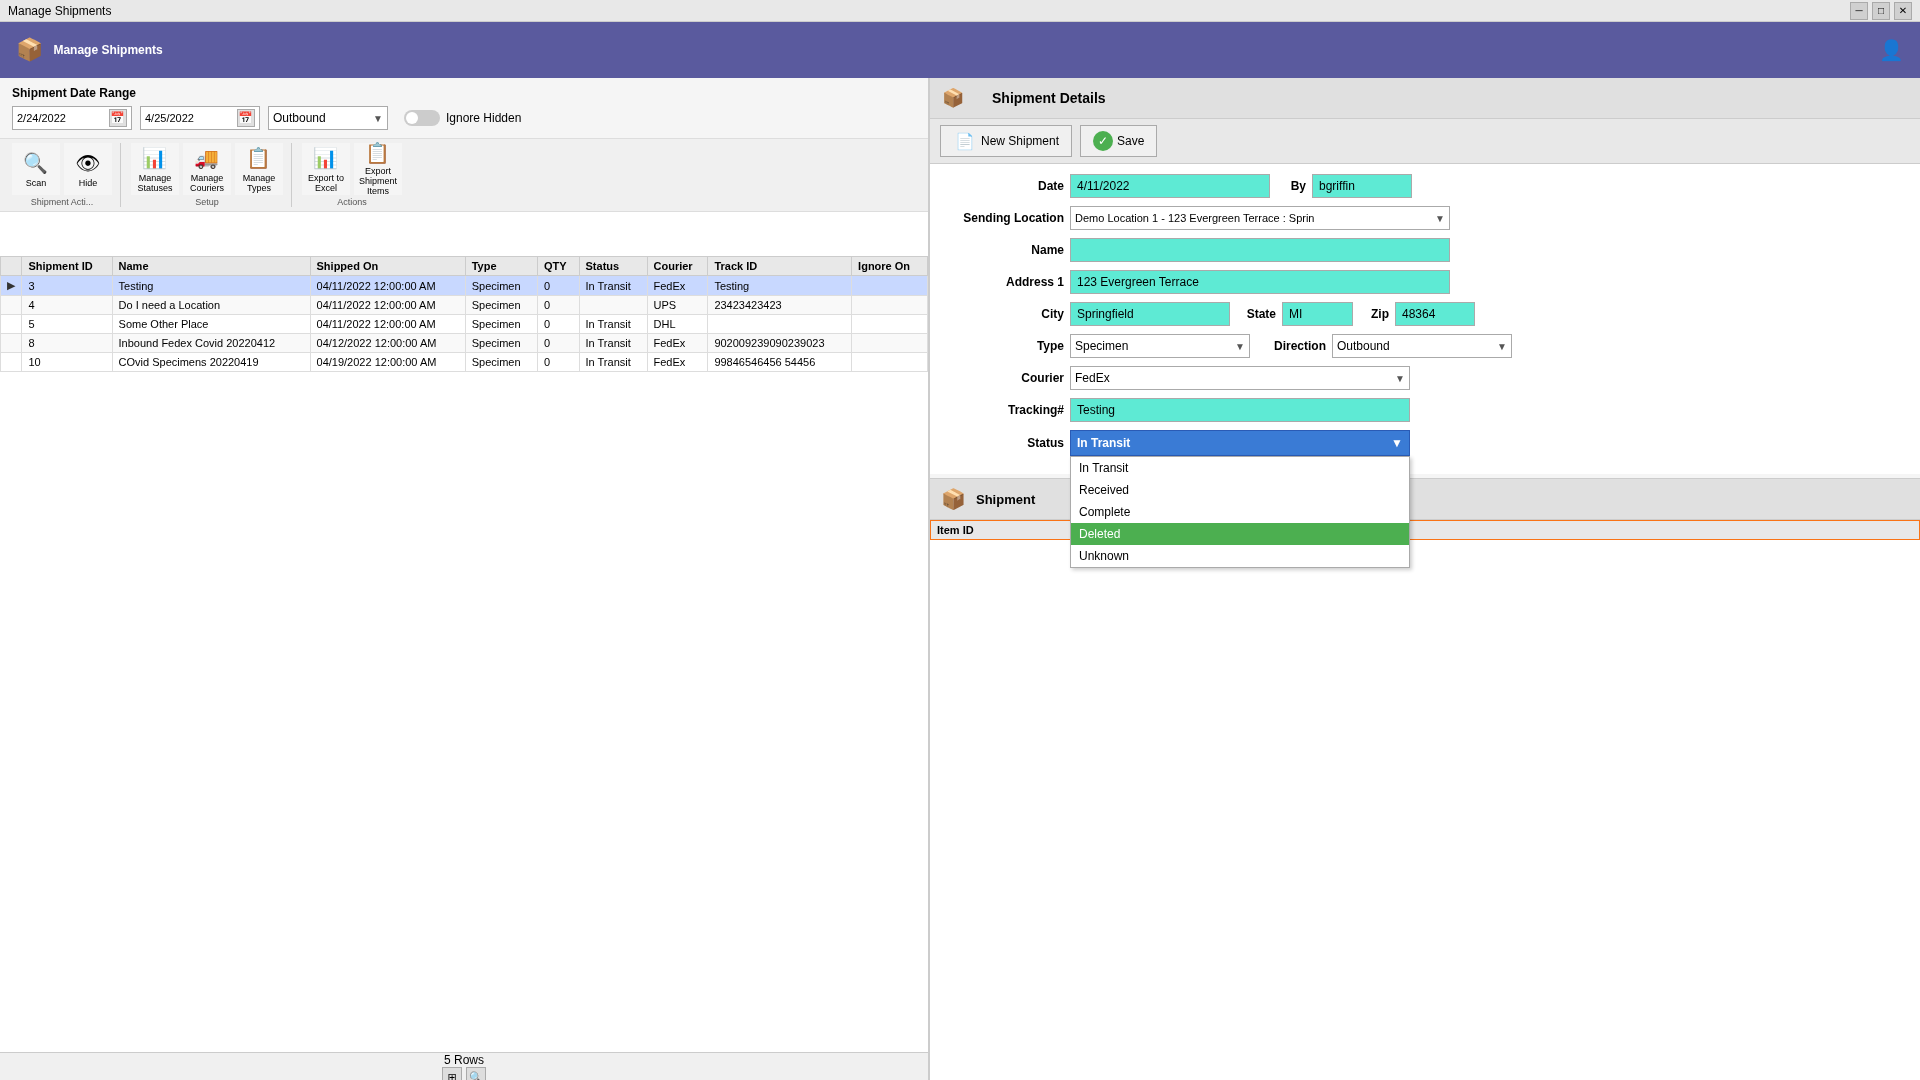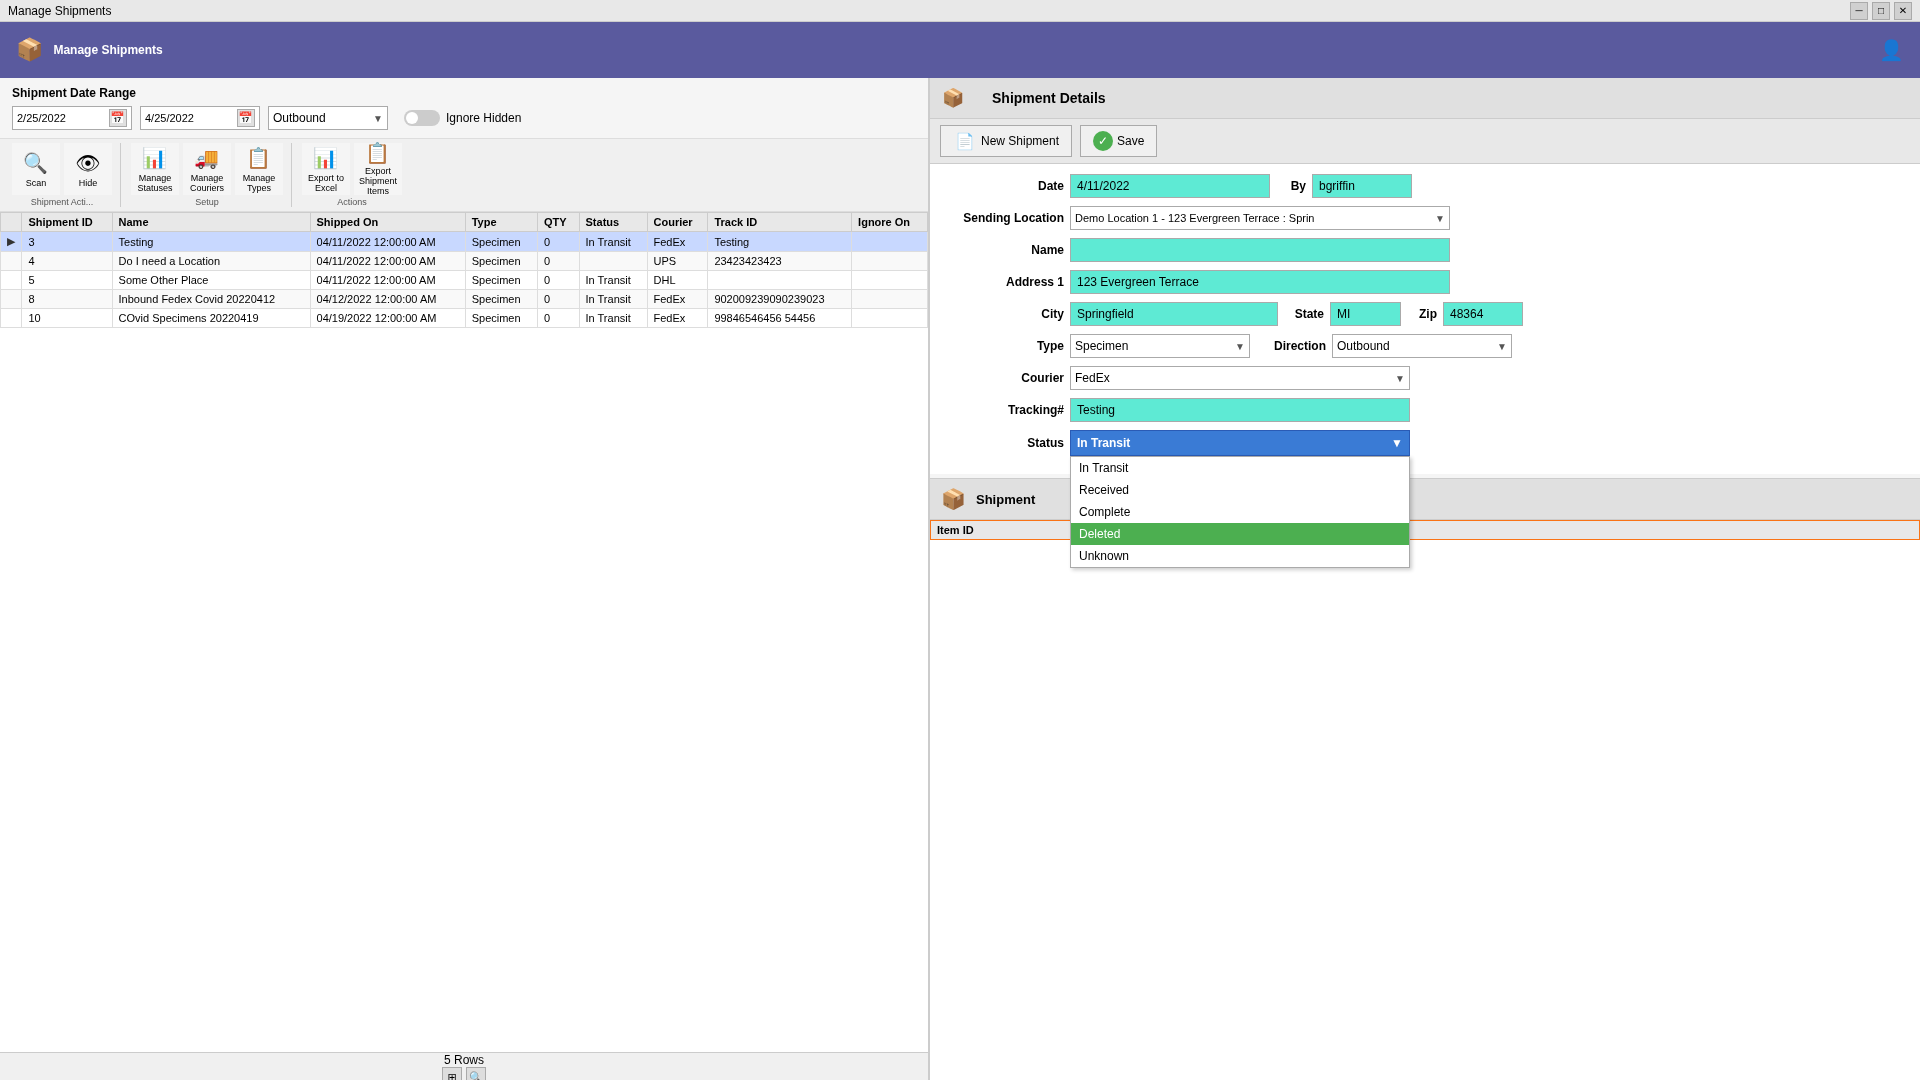--- a/index.html
+++ b/index.html
@@ -169,20 +169,21 @@
       width: 28px; height: 28px;
       display: flex; align-items: center; justify-content: center;
       font-size: 20px;
     }
     .toolbar-btn .btn-label { font-size: 9px; line-height: 1.1; text-align: center; }
 
     
     .table-area {
       flex: 1;
       overflow-y: auto;
+      margin-top: 44px;
     }
     table {
       width: 100%;
       border-collapse: collapse;
     }
     thead th {
       background: #e8e8e8;
       border: 1px solid #ccc;
       padding: 3px 6px;
       text-align: left;
@@ -459,21 +460,21 @@
 </div>
 
 <div class="main-layout">
 
   <div class="left-panel">
 
     <div class="filter-bar">
       <div class="filter-bar-title">Shipment Date Range</div>
       <div class="filter-controls">
         <div class="date-input">
-          <span>2/25/2022</span>
+          <span>2/24/2022</span>
           <div class="date-cal-btn">📅</div>
         </div>
         <div class="date-input">
           <span>4/25/2022</span>
           <div class="date-cal-btn">📅</div>
         </div>
         <div class="direction-select">
           <span>Outbound</span>
           <span class="select-arrow">▼</span>
         </div>
@@ -659,21 +660,21 @@
       <div class="form-row">
         <span class="form-label">Name</span>
         <input class="form-input form-input-wide" type="text" value="" style="">
       </div>
       <div class="form-row">
         <span class="form-label">Address 1</span>
         <input class="form-input form-input-wide" type="text" value="123 Evergreen Terrace" style="">
       </div>
       <div class="form-row">
         <span class="form-label">City</span>
-        <input class="form-input" style="width: 208px;" type="text" value="Springfield">
+        <input class="form-input" style="width: 160px;" type="text" value="Springfield">
         <span class="form-label" style="min-width:40px;">State</span>
         <input class="form-input" style="width: 71px;" type="text" value="MI">
         <span class="form-label" style="min-width:30px;">Zip</span>
         <input class="form-input" style="width: 80px;" type="text" value="48364">
       </div>
       <div class="form-row">
         <span class="form-label">Type</span>
         <div class="form-select form-select-medium">
           <span>Specimen</span>
           <span class="select-arrow">▼</span>

